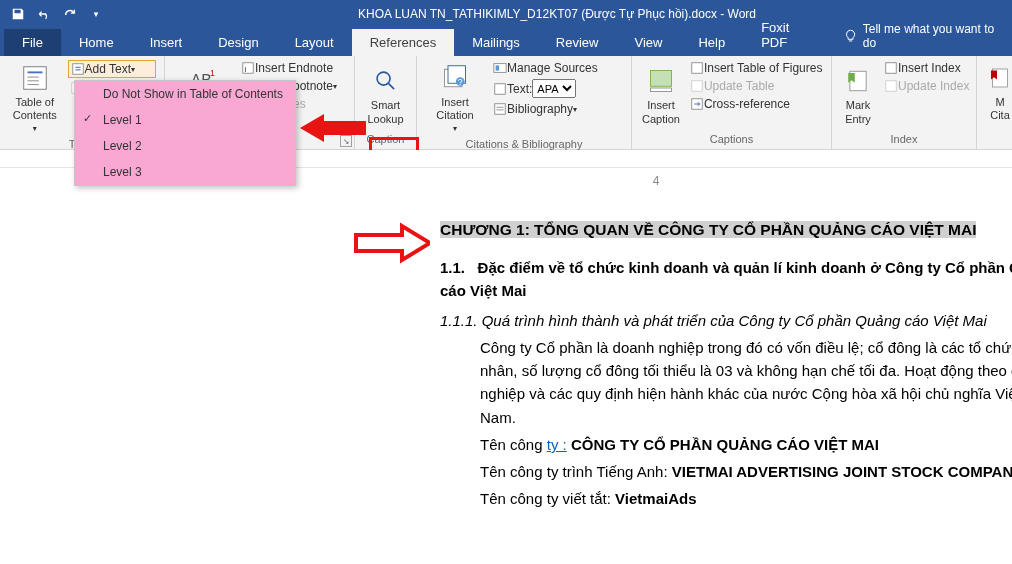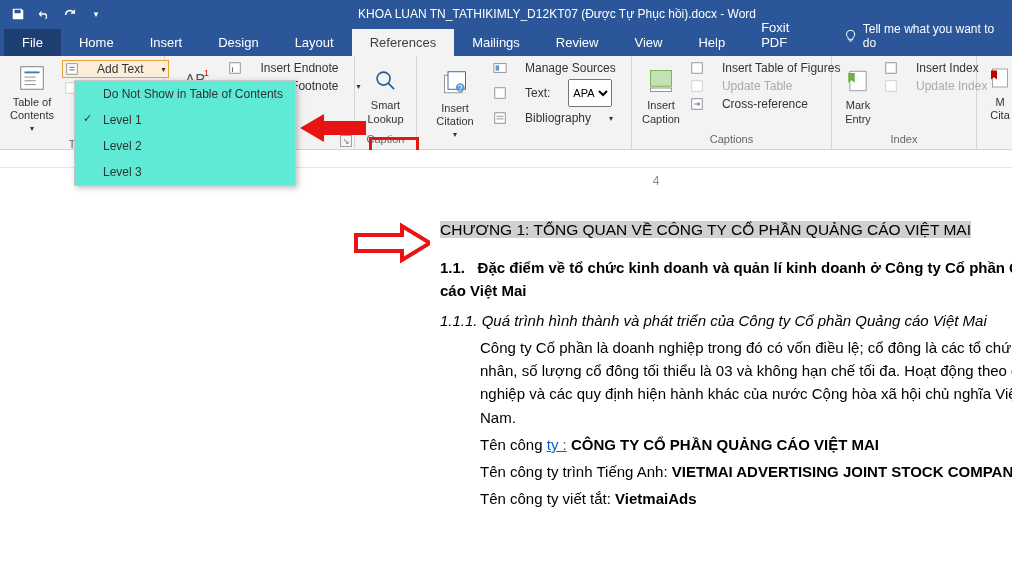--- a/index.html
+++ b/index.html
@@ -12,40 +12,40 @@
 .menutab{padding:6px 18px;font-size:13px;cursor:pointer}
 .menutab.file{background:#1e3f72}
 .menutab.active{background:#f3f3f3;color:#404040}
 .tellme{display:flex;align-items:center;gap:6px;padding:6px 10px}
 .ribbon{background:#f3f3f3;height:94px;display:flex;border-bottom:1px solid #d4d4d4;position:relative}
 .group{border-right:1px solid #d4d4d4;padding:4px 8px 2px 8px;display:flex;flex-direction:column;justify-content:space-between;position:relative}
 .group-label{text-align:center;font-size:11px;color:#666;padding:2px 0}
 .group-body{display:flex;gap:6px;flex:1}
 .bigbtn{display:flex;flex-direction:column;align-items:center;justify-content:center;width:60px;font-size:11px;color:#333;text-align:center;line-height:1.2;gap:2px;padding:2px}
 .bigbtn .ico{width:32px;height:32px;display:flex;align-items:center;justify-content:center}
-.smallrow{display:flex;align-items:center;gap:18px;font-size:12px;color:#333;padding:1px 2px;white-space:nowrap}
+.smallrow{display:flex;align-items:center;gap:0;font-size:12px;color:#333;padding:1px 2px;white-space:nowrap}
 .stack{display:flex;flex-direction:column;gap:2px;justify-content:flex-start}
-.dropdown{position:absolute;top:24px;left:74px;background:#5eead4;border:1px solid #c6c6c6;box-shadow:2px 2px 6px rgba(0,0,0,.25);z-index:50;width:222px}
+.dropdown{position:absolute;top:24px;left:74px;background:#f9a8d4;border:1px solid #c6c6c6;box-shadow:2px 2px 6px rgba(0,0,0,.25);z-index:50;width:222px}
 .dropdown-item{padding:6px 10px 6px 28px;font-size:12px;color:#333;position:relative}
 .dropdown-item.check::before{content:"✓";position:absolute;left:8px;top:5px;font-size:11px;color:#333}
 .redbox{position:absolute;border:3px solid #e81313;pointer-events:none}
 .ruler{height:18px;background:#fff;border-bottom:1px solid #e5e5e5;position:relative}
 .pagearea{background:#fff;padding:20px 0 0 340px;position:relative}
 .doc{width:620px;font-family:"Times New Roman",serif;color:#000;font-size:15px;line-height:1.55}
-.h-chapter{font-weight:normal;font-size:15.5px;background:#d0d0d0;display:inline}
+.h-chapter{font-weight:bold;font-size:15.5px;background:#d0d0d0;display:inline}
 .h-11{font-weight:bold;margin-top:14px}
 .h-111{font-style:italic;margin-top:6px}
 .para{margin-top:4px}
 .indent{padding-left:40px}
 .arrow-red{position:absolute;z-index:40}
 .dlg-launch{position:absolute;right:2px;bottom:2px;width:12px;height:12px;border:1px solid #a0a0a0;font-size:8px;display:flex;align-items:center;justify-content:center;color:#666}
 svg{display:block}
 .sel{border:1px solid #e8a23a;background:#fdeedc}
 .pagenum{text-align:center;color:#888;font-size:12px;padding:6px 0 10px 0;margin-left:300px}
-select{font-size:11px;height:28px}
+select{font-size:11px;height:19px}
 </style>
 </head>
 <body>
 
 <div class="titlebar">
   <div class="qat">
     <div class="qat-btn">
         <svg width="14" height="14" viewBox="0 0 16 16">
           <path fill="#fff" d="M2 2h10l2 2v10H2V2zm2 1v4h7V3H4zm1 8h6v3H5v-3z"></path>
         </svg>
@@ -207,20 +207,21 @@
           <svg width="14" height="14" viewBox="0 0 16 16">
               <rect x="2" y="2" width="12" height="12" fill="#fff" stroke="#888"></rect>
               <line x1="4" y1="6" x2="12" y2="6" stroke="#888"></line>
               <line x1="4" y1="9" x2="12" y2="9" stroke="#888"></line>
             </svg>
           <span>Bibliography</span>
           <span style="font-size:8px">▾</span>
         </div>
       </div>
     </div>
+    <div class="group-label">Citations &amp; Bibliography</div>
   </div>
 
   <div class="group" style="width:200px">
     <div class="group-body">
       <div class="bigbtn">
         <div class="ico">
             <svg width="28" height="28" viewBox="0 0 32 32">
               <rect x="4" y="4" width="24" height="18" fill="#c5e0b4" stroke="#70ad47"></rect>
               <rect x="4" y="24" width="24" height="4" fill="#fff" stroke="#888"></rect>
             </svg>

